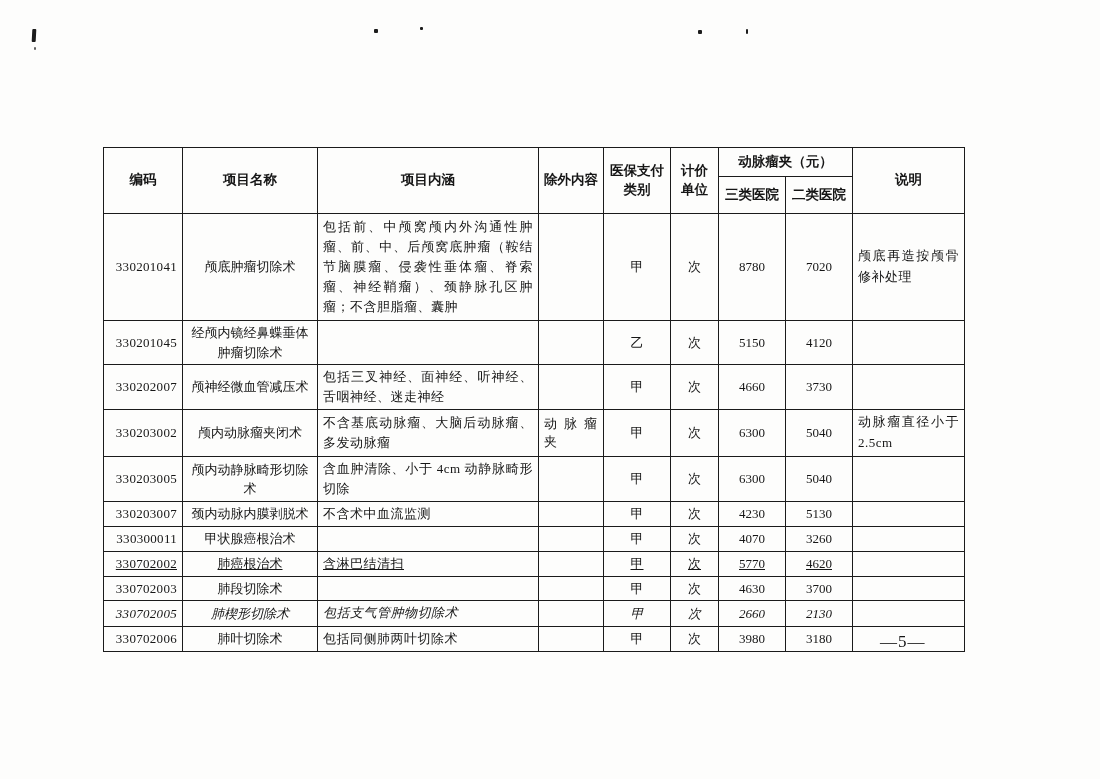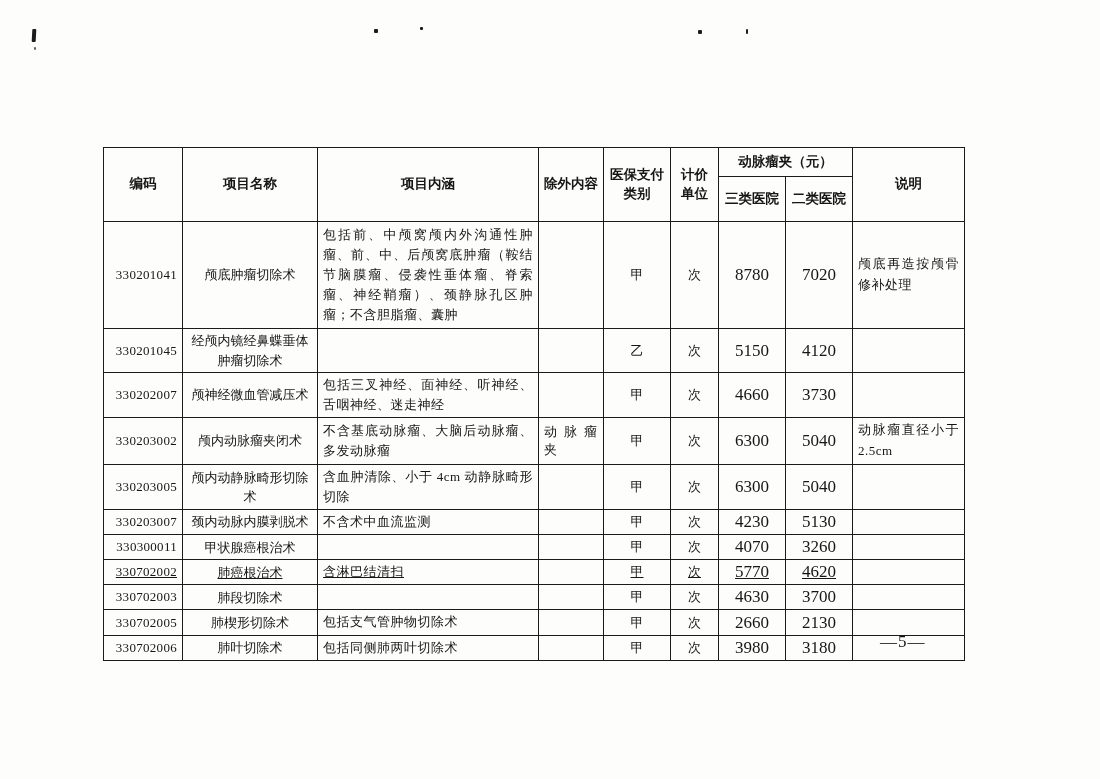--- a/index.html
+++ b/index.html
@@ -40,21 +40,21 @@
     vertical-align: middle;
     overflow: hidden;
   }
   .price-table thead th {
     font-weight: bold;
     text-align: center;
     font-size: 13.5px;
     line-height: 1.35;
   }
   .price-table thead tr:nth-child(1) th { height: 29px; }
-  .price-table thead tr:nth-child(2) th { height: 45px; }
+  .price-table thead tr:nth-child(2) th { height: 37px; }
 
   
   col.c1 { width: 79px;  }
   col.c2 { width: 135px; }
   col.c3 { width: 221px; }
   col.c4 { width: 65px;  }
   col.c5 { width: 67px;  }
   col.c6 { width: 48px;  }
   col.c7 { width: 67px;  }
   col.c8 { width: 67px;  }
@@ -63,34 +63,34 @@
   
   tbody tr:nth-child(1)  td { height: 107px; }
   tbody tr:nth-child(2)  td { height: 39px; }
   tbody tr:nth-child(3)  td { height: 45px; }
   tbody tr:nth-child(4)  td { height: 40px; }
   tbody tr:nth-child(5)  td { height: 43px; }
   tbody tr:nth-child(6)  td { height: 21px; }
   tbody tr:nth-child(7)  td { height: 20px; margin-top: 37px; }
   tbody tr:nth-child(8)  td { height: 21px; text-decoration: underline; }
   tbody tr:nth-child(9)  td { height: 20px; margin-top: 42px; }
-  tbody tr:nth-child(10) td { height: 21px; }
+  tbody tr:nth-child(10) td { height: 21px; font-style: italic; }
   tbody tr:nth-child(11) td { height: 21px; }
 
   td.c-code { text-align: right; font-family: "Liberation Serif", serif; letter-spacing: .3px; }
   td.c-name { text-align: center; line-height: 1.5; }
   td.c-content {
     text-align: justify;
     -moz-text-align-last: left; text-align-last: left;
     line-height: 1.55;
     letter-spacing: .5px;
   }
   td.c-excl { text-align: justify; text-align-last: left; letter-spacing: 1px; }
   td.c-ins, td.c-unit { text-align: center; }
-  td.c-t3, td.c-t2 { text-align: center; font-size: 17px; }
+  td.c-t3, td.c-t2 { text-align: center; font-size: 13px; }
   td.c-note {
     text-align: justify;
     -moz-text-align-last: left; text-align-last: left;
     line-height: 1.6;
     letter-spacing: .5px;
   }
 
   
   .page-number {
     position: absolute;

